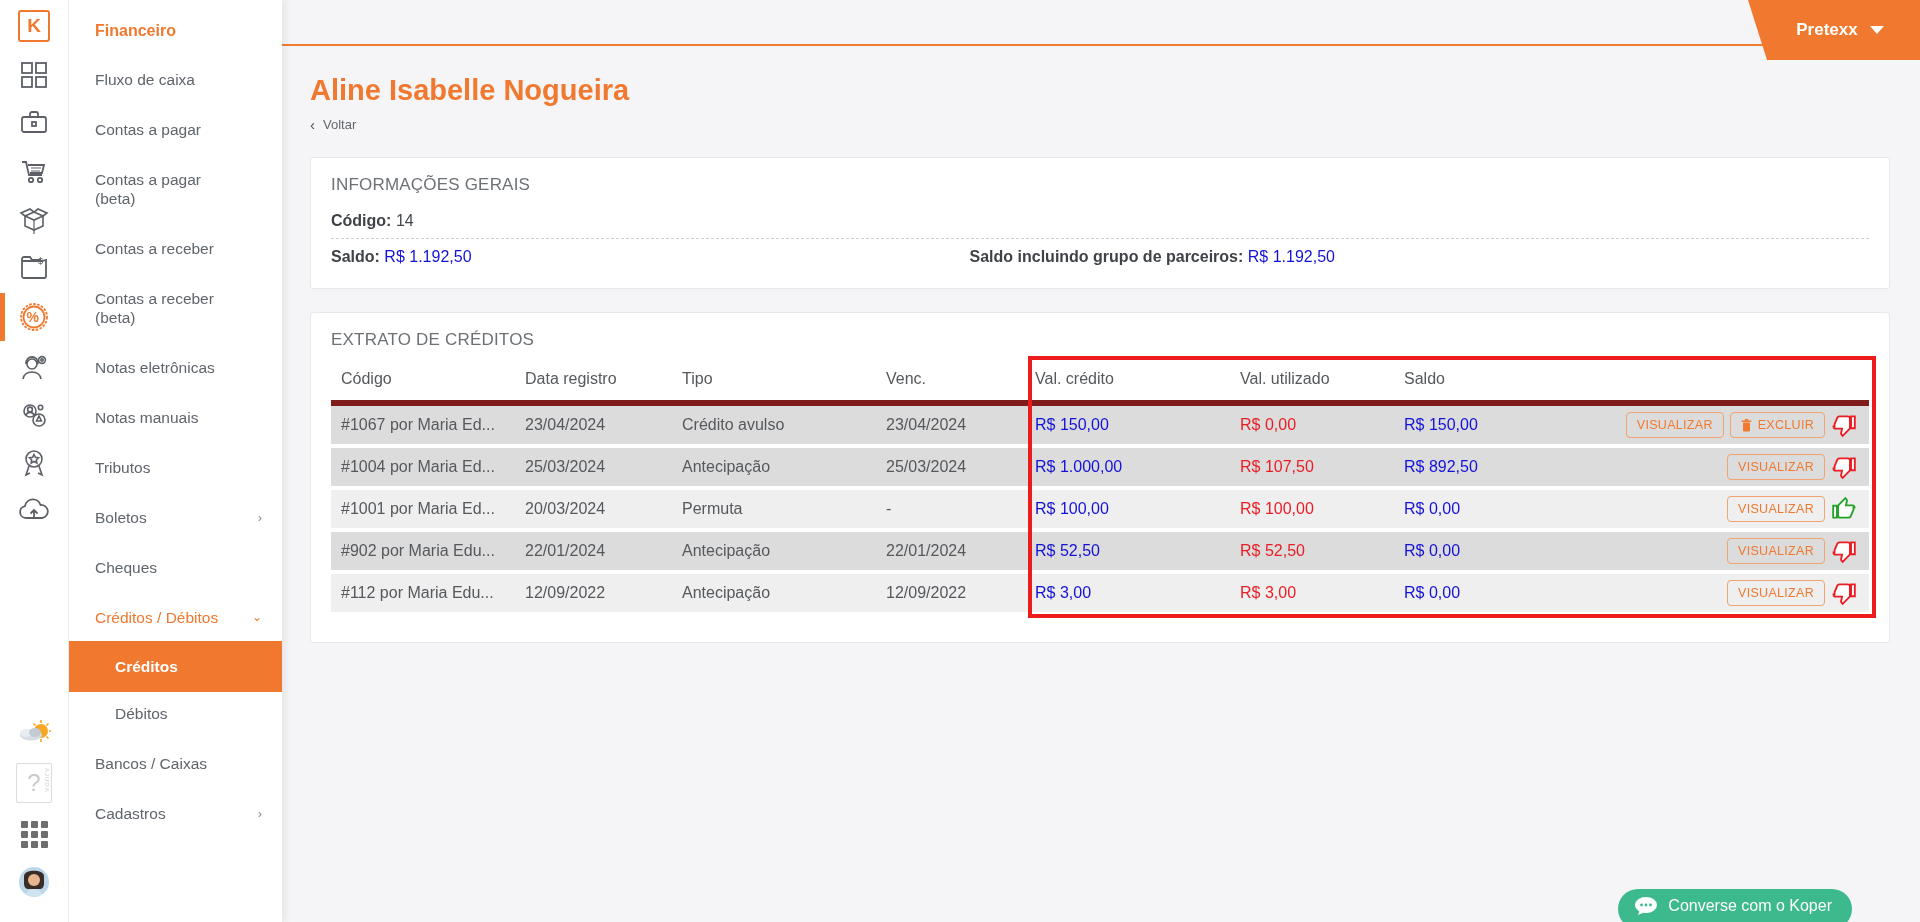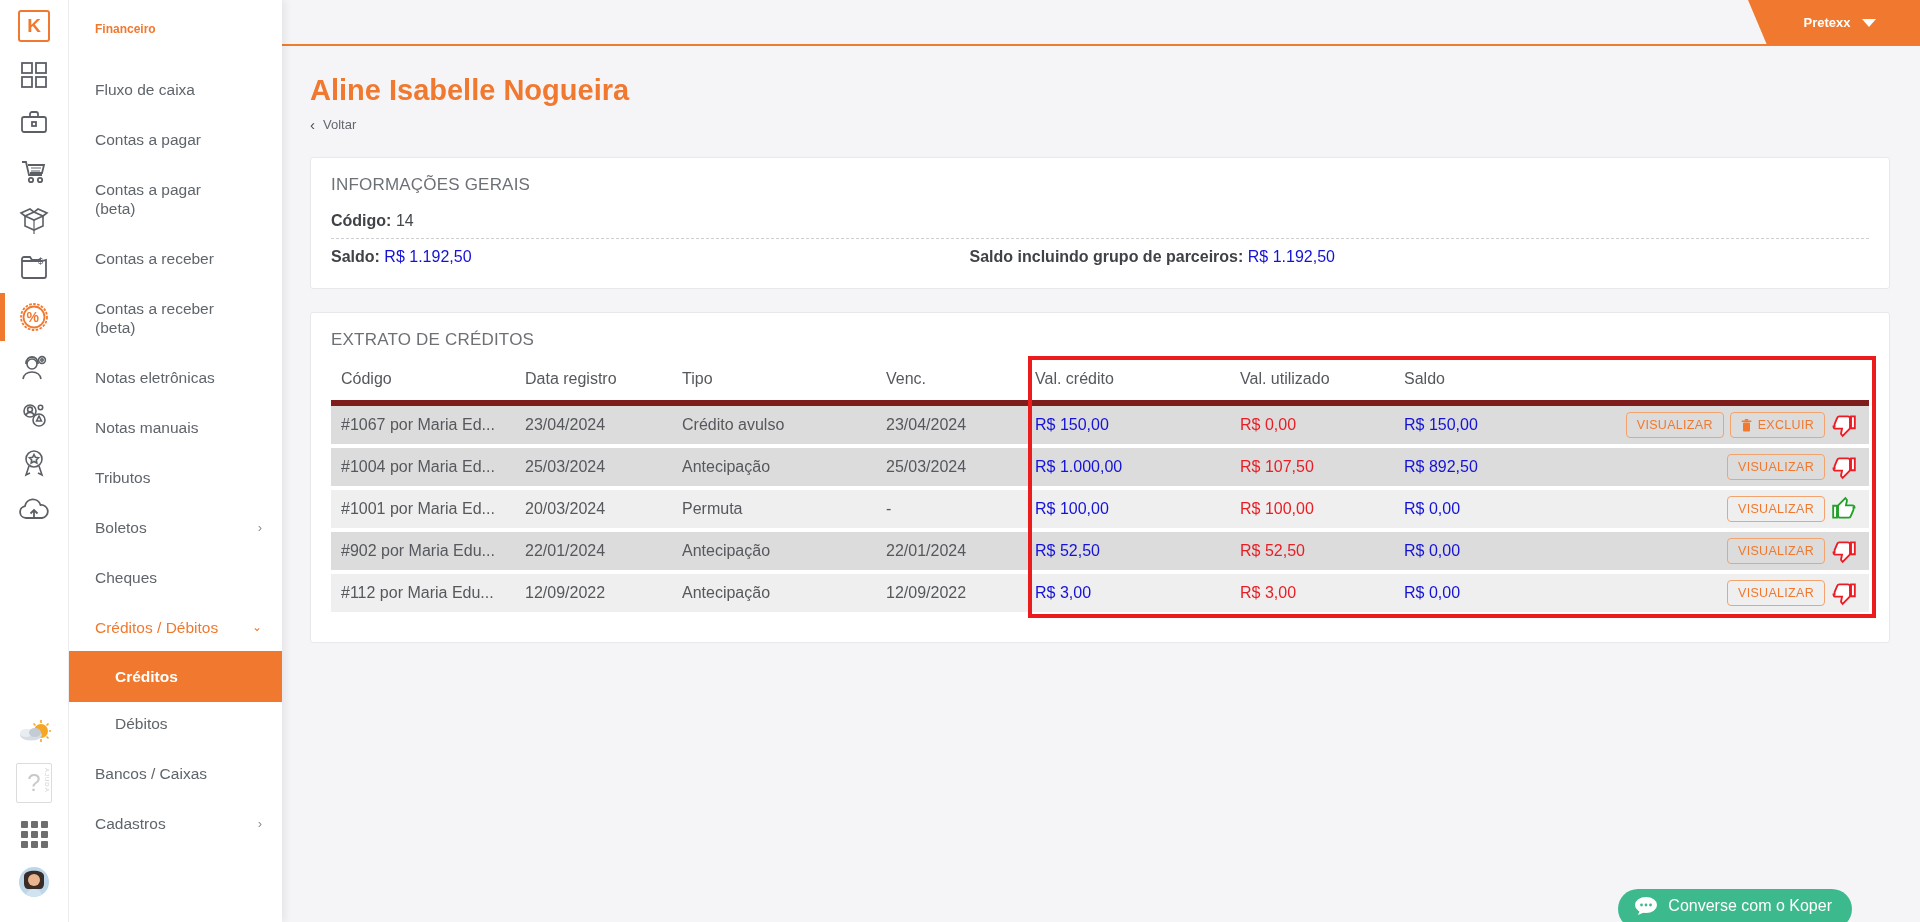--- a/index.html
+++ b/index.html
@@ -23,39 +23,39 @@
     position:relative; color:#c9c9c9; font-size:24px; display:flex; align-items:center;
     justify-content:center; background:#fff; }
   .help-box .ajuda { position:absolute; right:1px; top:4px; font-size:6px; letter-spacing:1px;
     writing-mode:vertical-rl; color:#cfcfcf; }
   .dots-grid { display:grid; grid-template-columns:repeat(3,7px); grid-gap:3px; }
   .dots-grid i { width:7px; height:7px; background:#6e6e6e; border-radius:1px; }
 
   
   .sidebar { position:absolute; left:69px; top:0; bottom:0; width:213px; background:#fff;
     z-index:30; box-shadow:4px 0 7px rgba(0,0,0,.06); padding-top:22px; }
-  .side-title { color:#f0792f; font-weight:bold; font-size:12px; padding:0 22px 0 26px;
-    margin-bottom:44px; }
+  .side-title { color:#f0792f; font-weight:bold; font-size:16px; padding:0 22px 0 26px;
+    margin-bottom:30px; }
   .side-item { font-size:15.5px; color:#5f656b; padding:0 20px 0 26px; margin-bottom:31px;
     display:flex; justify-content:space-between; align-items:flex-start; cursor:pointer;
     line-height:19px; }
   .side-item .lbl { max-width:150px; }
   .side-item .chev { color:#8a9096; font-size:13px; }
   .side-item.orange { color:#f0792f; margin-bottom:14px; }
   .side-item.orange .chev-down { color:#f0792f; font-size:12px; margin-left:6px; }
   .side-item.sub { padding-left:46px; }
   .side-item.active-block { background:#f0792f; color:#fff; padding:16px 20px 16px 46px;
     margin-bottom:12px; font-weight:bold; }
 
   
   .topbar { position:absolute; left:282px; right:0; top:0; height:46px;
     border-bottom:2px solid #ef7d2e; z-index:10; }
-  .user-tab { position:absolute; right:0; top:0; width:172px; height:45px; background:#f0792f;
+  .user-tab { position:absolute; right:0; top:0; width:172px; height:60px; background:#f0792f;
     clip-path:polygon(0 0, 100% 0, 100% 100%, 19px 100%); display:flex; align-items:center;
-    justify-content:center; gap:12px; color:#fff; font-weight:bold; font-size:13px;
+    justify-content:center; gap:12px; color:#fff; font-weight:bold; font-size:17px;
     cursor:pointer; padding-left:12px; }
   .user-tab .caret { width:0; height:0; border-left:7px solid transparent;
     border-right:7px solid transparent; border-top:8px solid #fff; }
 
   
   .main { position:absolute; left:282px; top:48px; right:0; bottom:0; padding:26px 30px 0 28px; }
   .page-title { color:#f0792f; font-weight:bold; font-size:29px; margin-bottom:9px; }
   .back-link { color:#63676c; font-size:13px; cursor:pointer; display:inline-flex;
     align-items:center; gap:8px; }
   .back-link .chev { font-size:15px; color:#4a4d52; }

